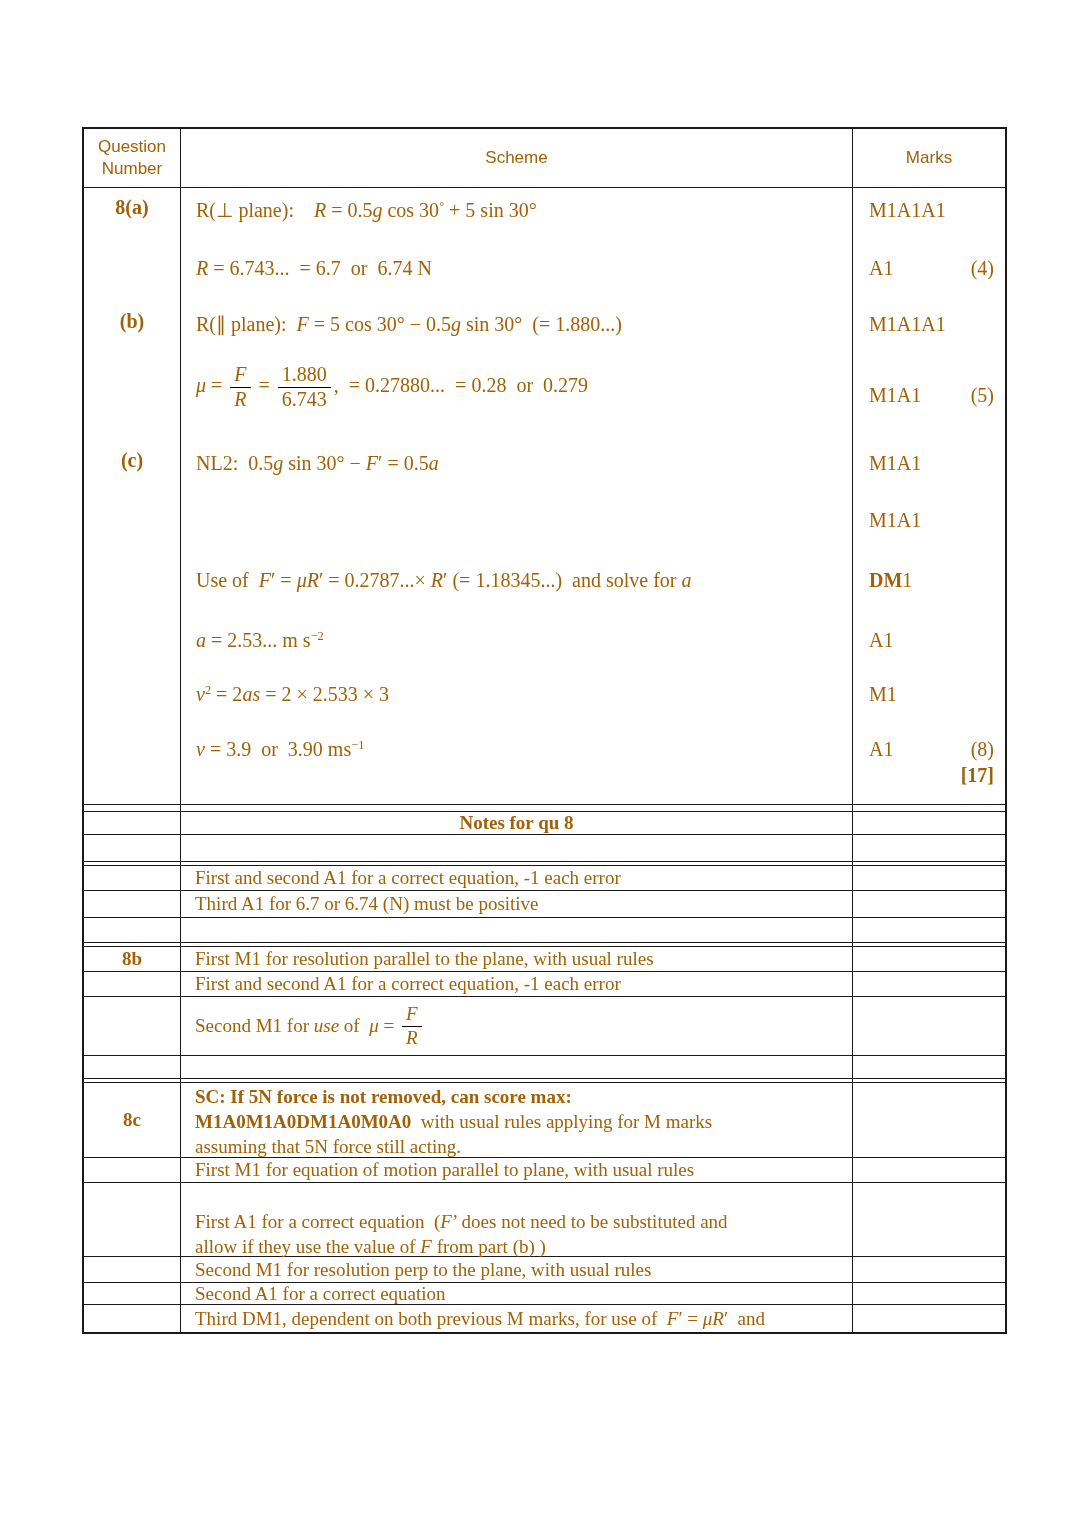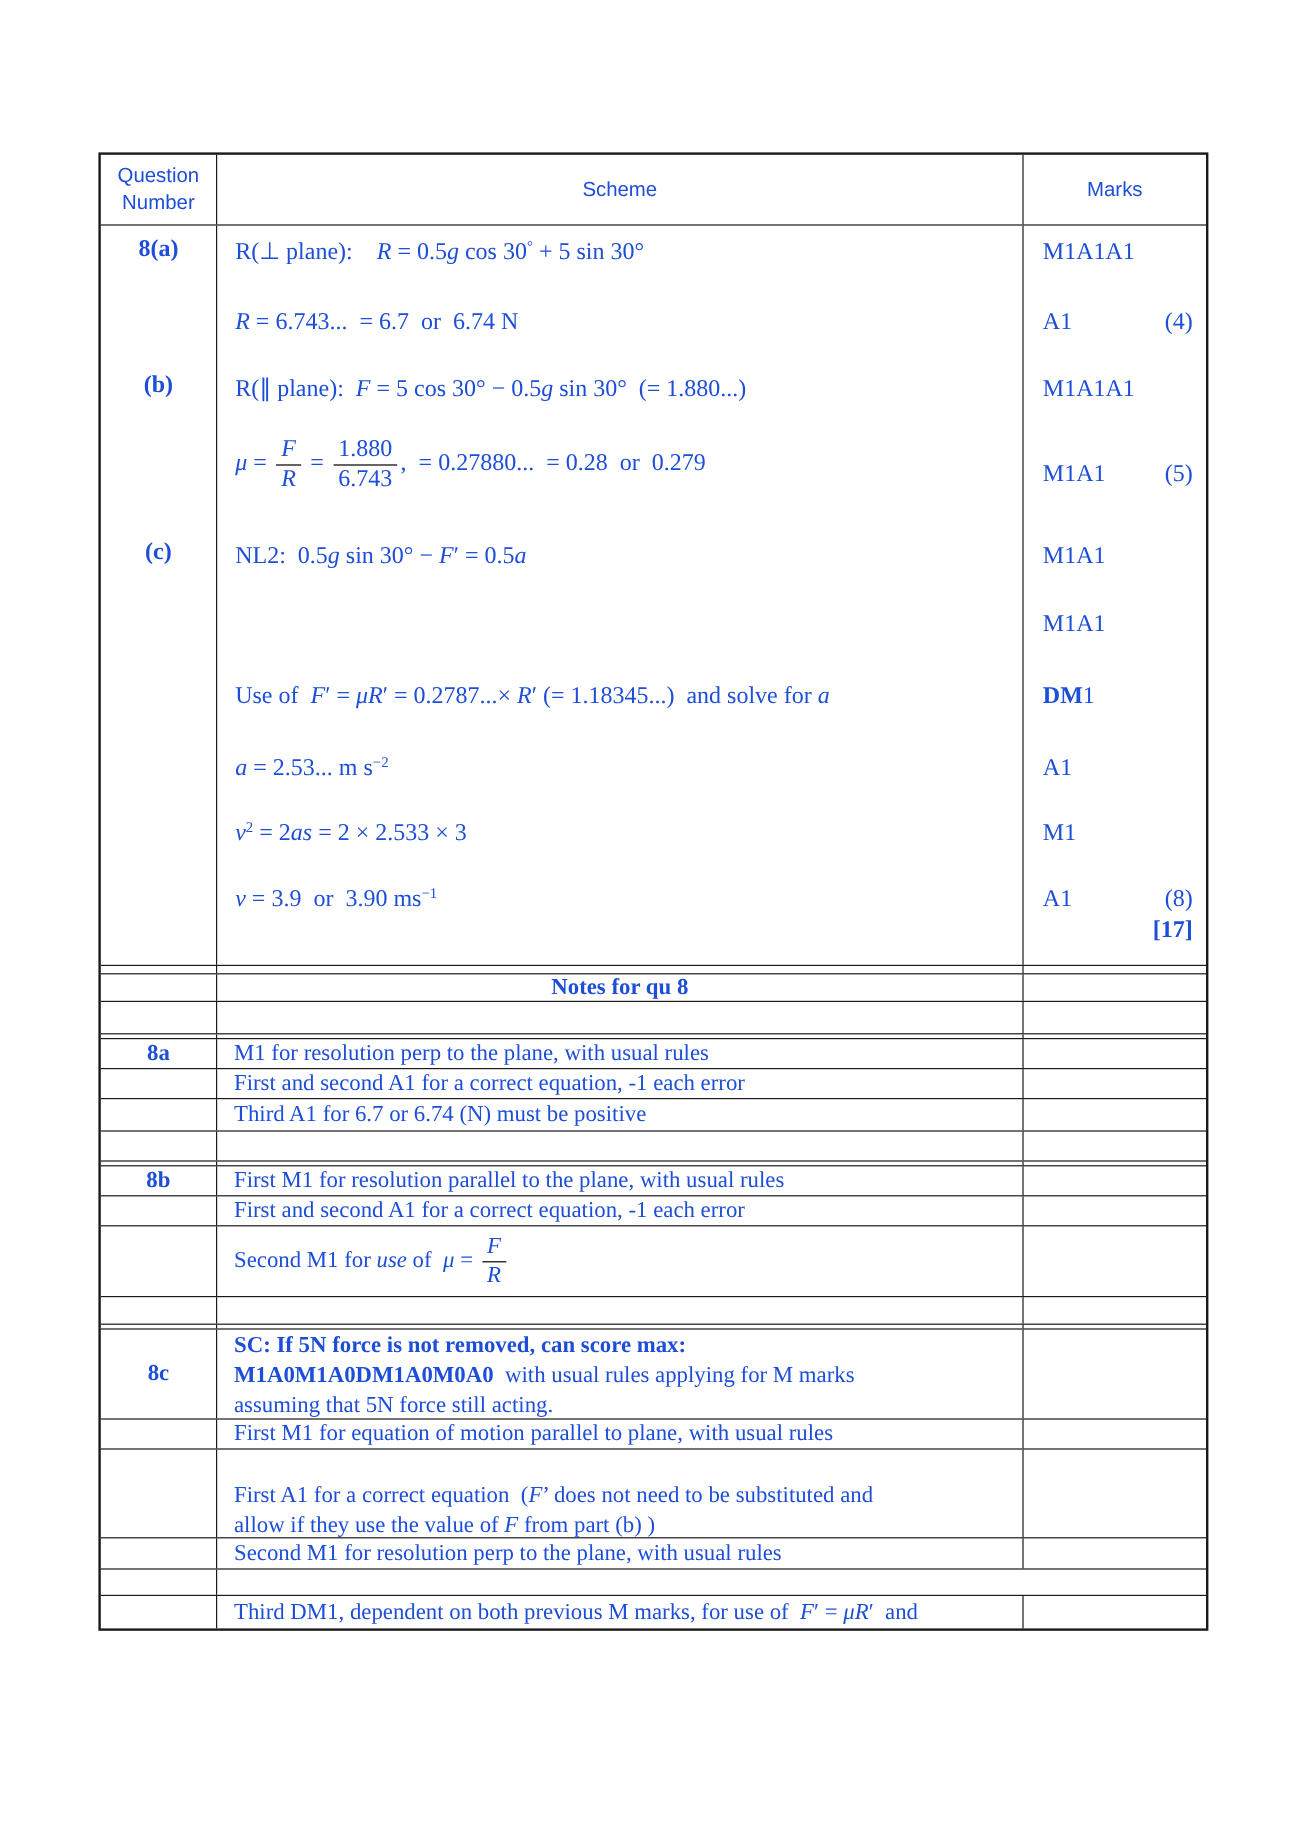--- a/index.html
+++ b/index.html
@@ -3,21 +3,21 @@
 <meta charset="utf-8">
 <style>
   * { box-sizing: border-box; margin: 0; padding: 0; }
   html,body { background:#ffffff; }
   .canvas {
     position: relative;
     width: 1080px;
     height: 1361px;
     background: #ffffff;
     font-family: "Liberation Serif", serif;
-    color: #1d4ed8;
+    color: #a16207;
     overflow: hidden;
   }
   .tbl {
     position: absolute;
     left: 82px;
     top: 127px;
     width: 925px;
     border: 2px solid #1a1a1a;
   }
   .row { display: flex; border-bottom: 1px solid #1a1a1a; }
@@ -137,27 +137,20 @@
         <div class="c3"></div>
       </div>
     <div class="row" style="height:4px">
         <div class="c1"></div>
         <div class="c2"></div>
         <div class="c3"></div>
       </div>
 
     <div class="row" style="height:25px">
       <div class="c1">
-          <span class="nlab">8a</span>
-        </div>
-      <div class="c2 ncell">M1 for resolution perp to the plane, with usual rules</div>
-      <div class="c3"></div>
-    </div>
-    <div class="row" style="height:25px">
-      <div class="c1">
           <span class="nlab"></span>
         </div>
       <div class="c2 ncell">First and second A1 for a correct equation, -1 each error</div>
       <div class="c3"></div>
     </div>
     <div class="row" style="height:27px">
       <div class="c1">
           <span class="nlab"></span>
         </div>
       <div class="c2 ncell">Third A1 for 6.7 or 6.74 (N) must be positive</div>
@@ -241,20 +234,21 @@
       <div class="c1">
           <span class="nlab"></span>
         </div>
       <div class="c2 ncell">Second M1 for resolution perp to the plane, with usual rules</div>
       <div class="c3"></div>
     </div>
     <div class="row" style="height:22px">
       <div class="c1">
           <span class="nlab"></span>
         </div>
+      <div class="c2 ncell">Second A1 for a correct equation</div>
       <div class="c3"></div>
     </div>
     <div class="row" style="height:27px">
       <div class="c1">
           <span class="nlab"></span>
         </div>
       <div class="c2 ncell">Third DM1, dependent on both previous M marks, for use of  <i>F</i>′ = <i>μ</i><i>R</i>′  and</div>
       <div class="c3"></div>
     </div>
 

